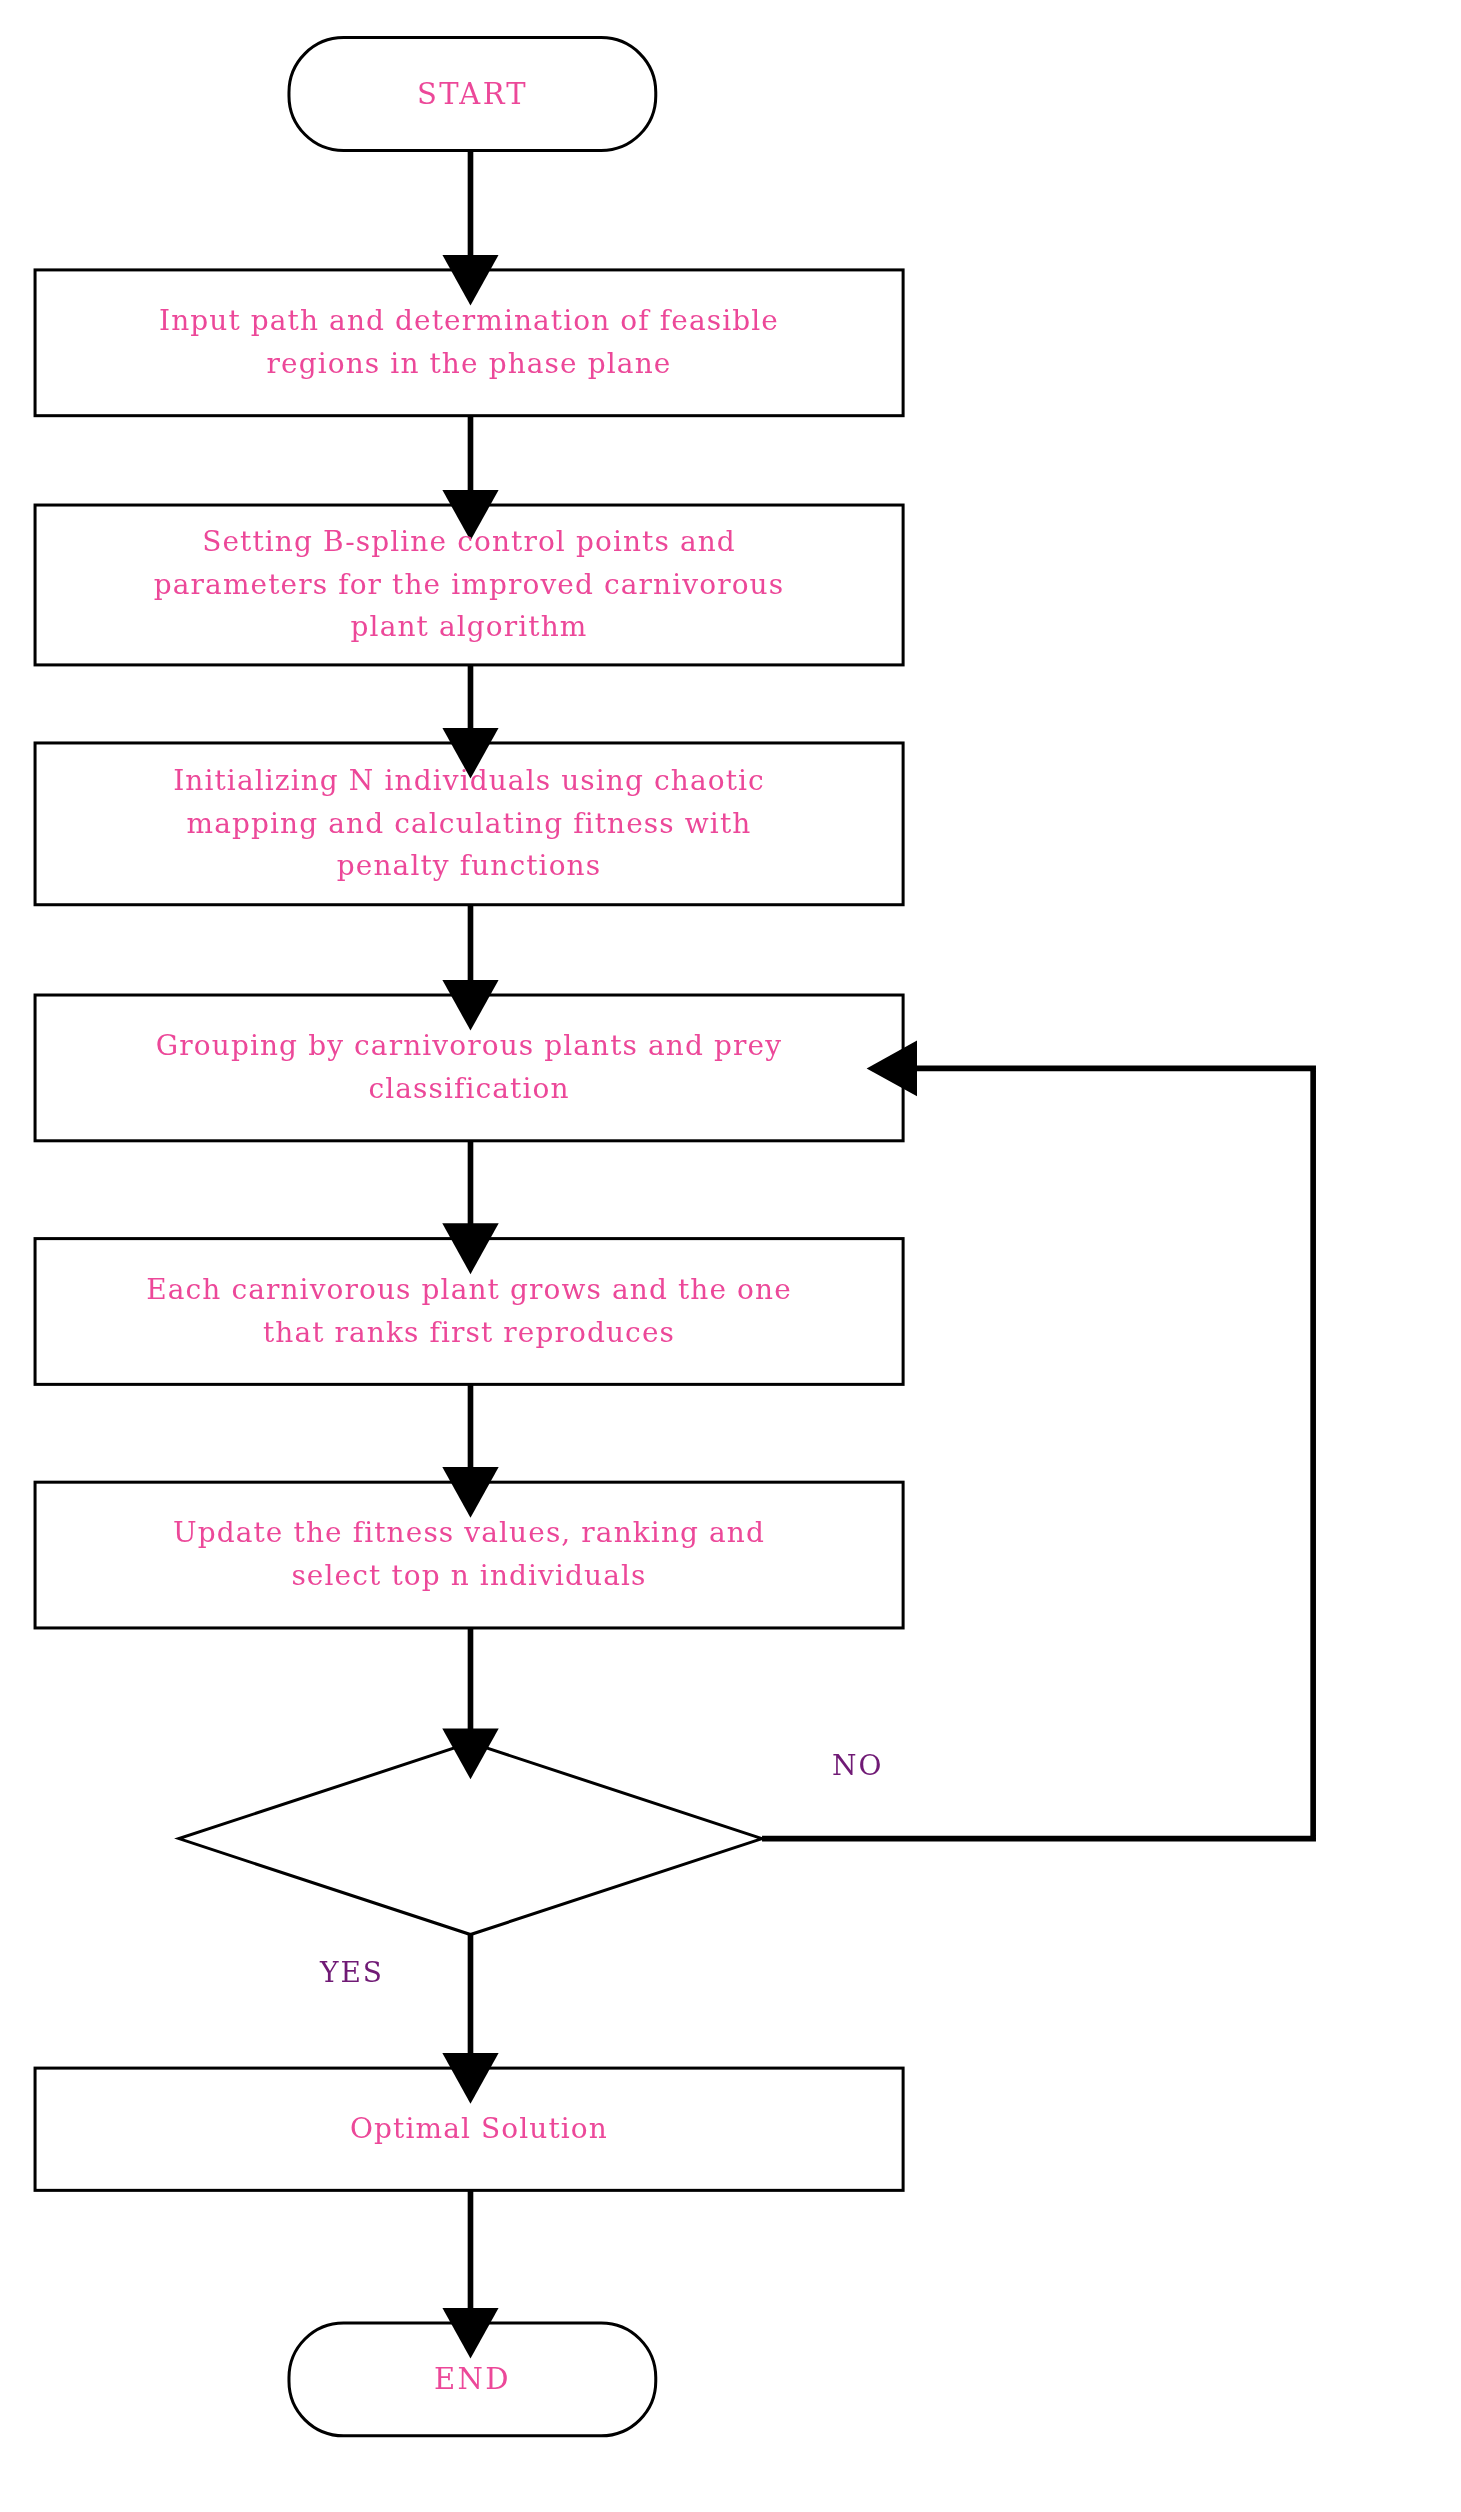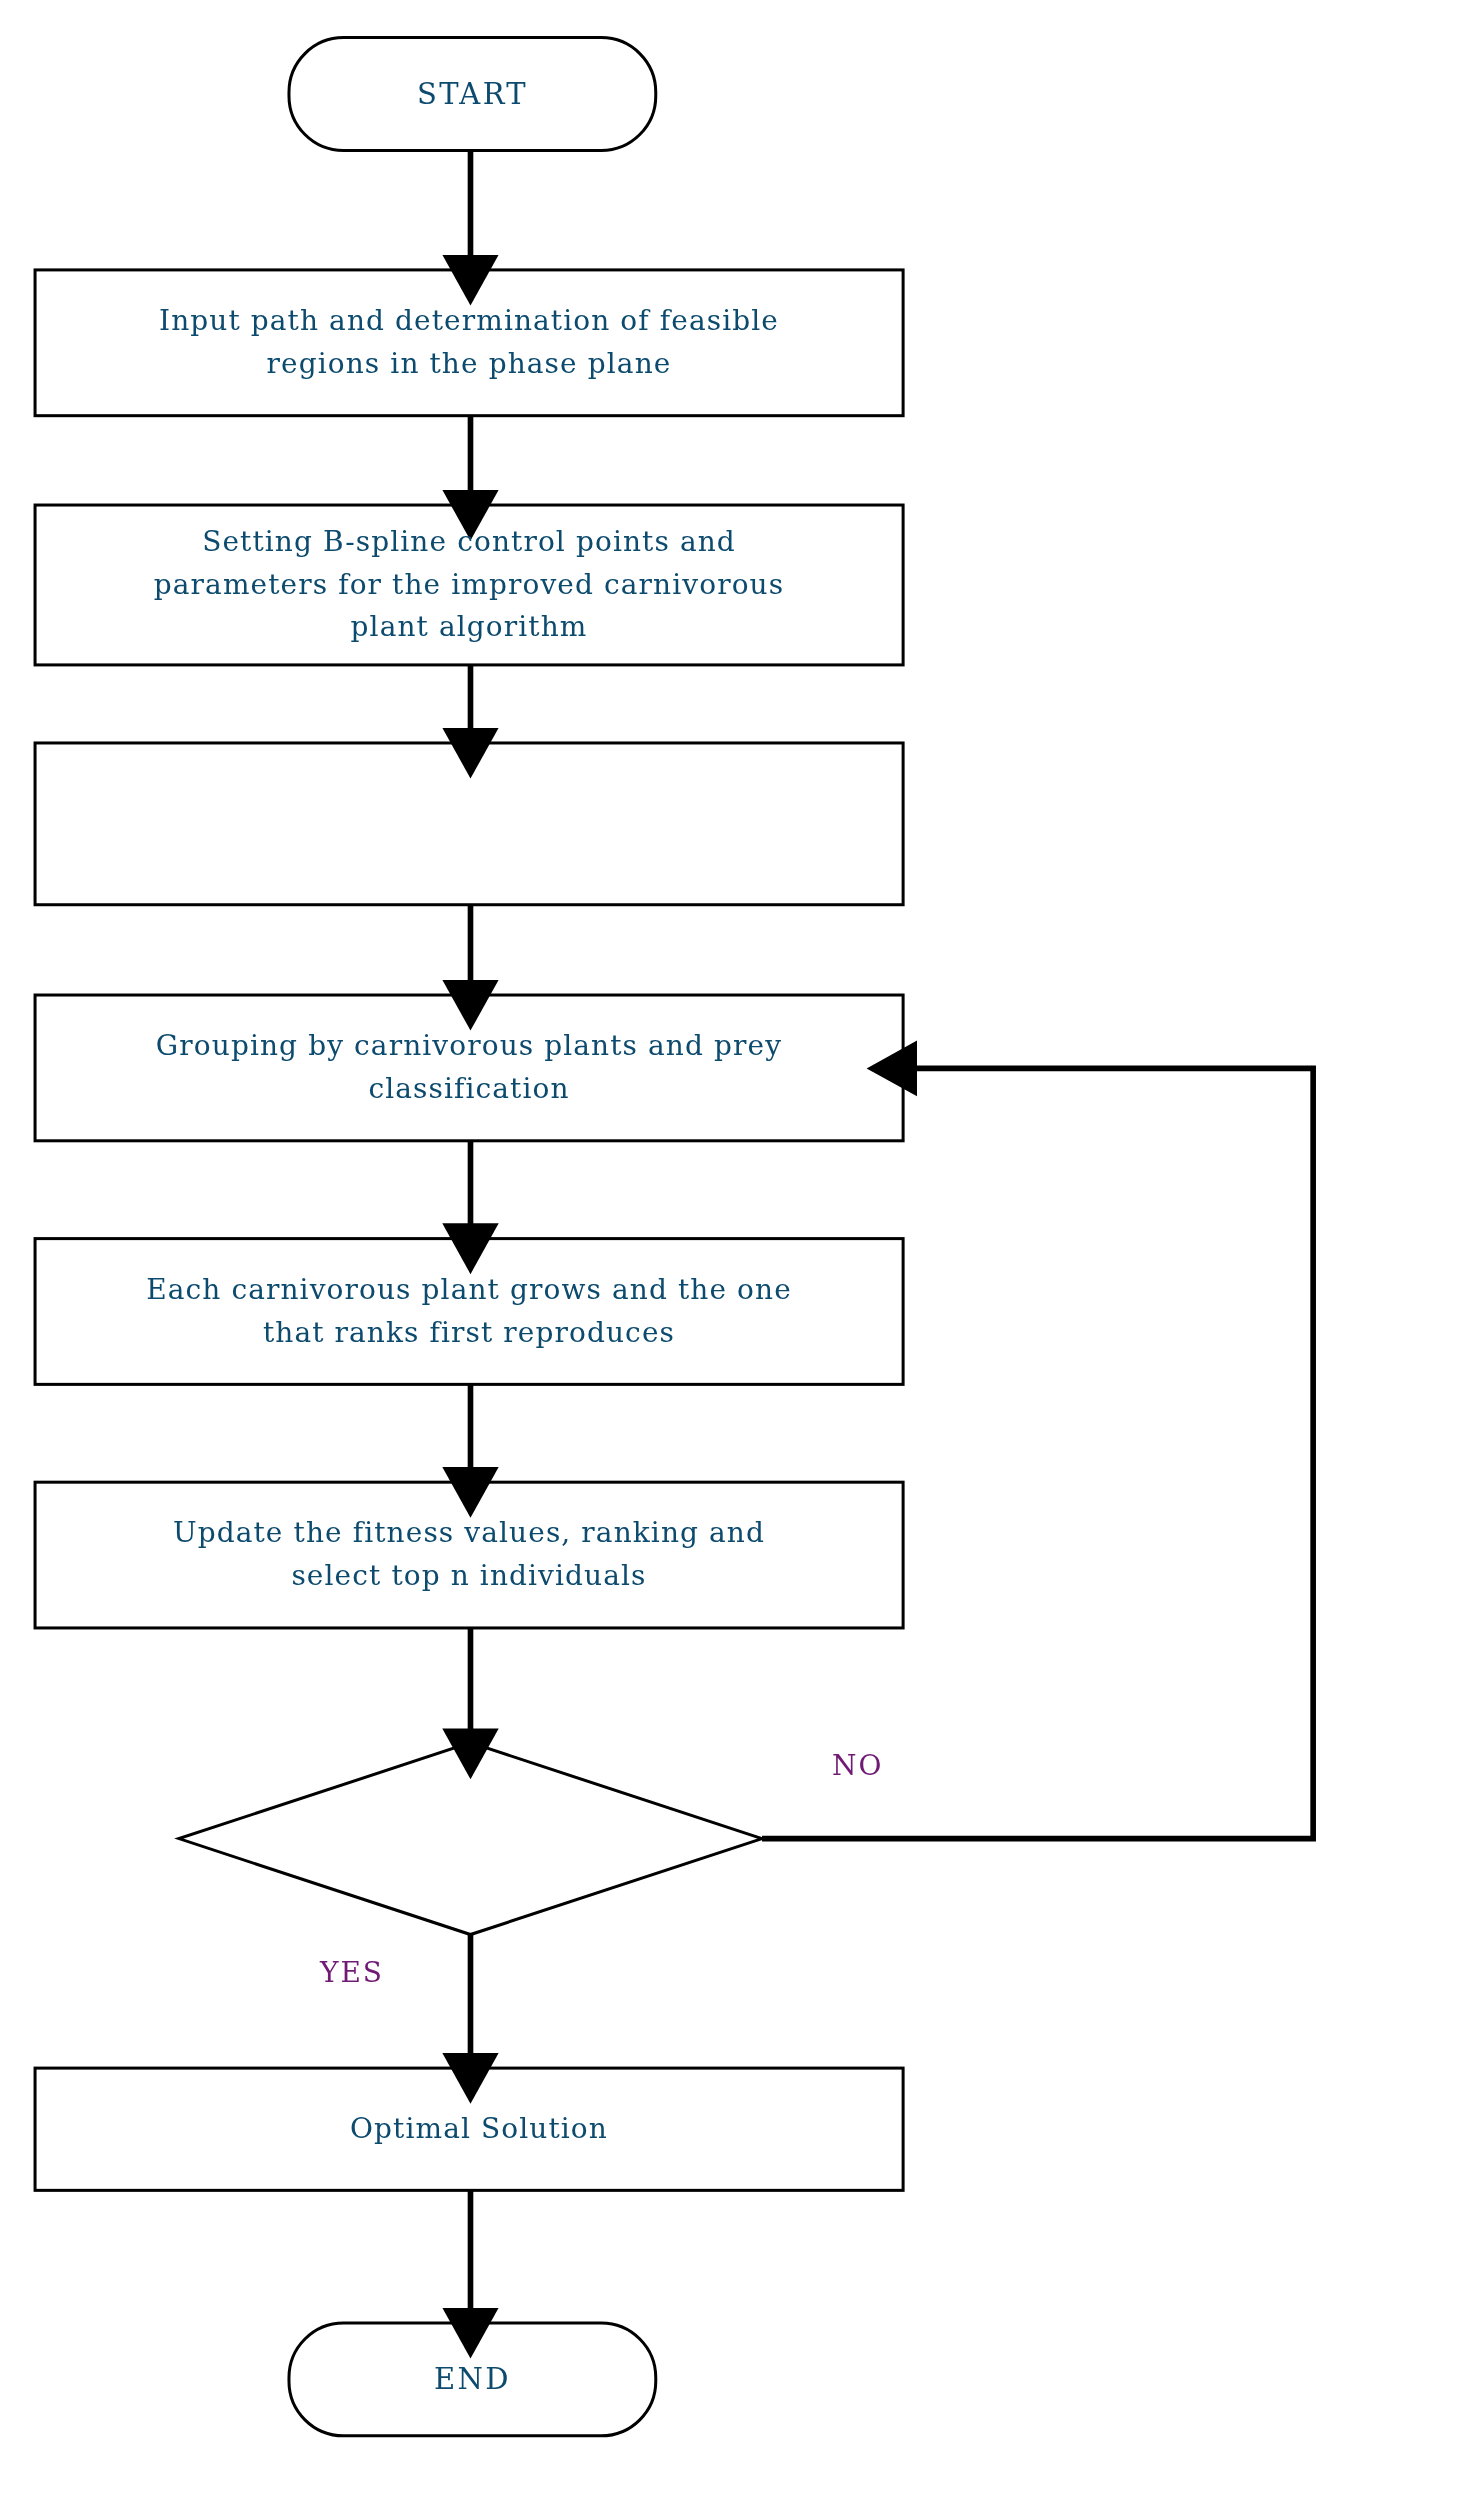--- a/index.html
+++ b/index.html
@@ -25,21 +25,21 @@
   .node-text{
     position:absolute;
     display:flex;
     align-items:center;
     justify-content:center;
     text-align:center;
     font-family:"DejaVu Serif", serif;
     font-size:28px;
     line-height:1.52;
     letter-spacing:1.1px;
-    color:#0c4a6e;
+    color:#ec4899;
     white-space:pre-line;
     pointer-events:none;
     -webkit-font-smoothing:none;
   }
   .node-text.process{
     font-size:28px;
   }
   .node-text.terminal{
     font-size:29px;
     letter-spacing:2.4px;
@@ -116,20 +116,23 @@
 
   <div class="node-text terminal" style="left:289px; top:38px; width:367px; height:113px;">START</div>
 
   <div class="node-text process" style="left:35px; top:270px; width:868px; height:146px;">Input path and determination of feasible
 regions in the phase plane</div>
 
   <div class="node-text process" style="left:35px; top:505px; width:868px; height:160px;">Setting B-spline control points and
 parameters for the improved carnivorous
 plant algorithm</div>
 
+  <div class="node-text process" style="left:35px; top:743px; width:868px; height:162px;">Initializing N individuals using chaotic
+mapping and calculating fitness with
+penalty functions</div>
 
   <div class="node-text process" style="left:35px; top:995px; width:868px; height:146px;">Grouping by carnivorous plants and prey
 classification</div>
 
   <div class="node-text process" style="left:35px; top:1239px; width:868px; height:146px;">Each carnivorous plant grows and the one
 that ranks first reproduces</div>
 
   <div class="node-text process" style="left:35px; top:1482px; width:868px; height:146px;">Update the fitness values, ranking and
 select top n individuals</div>
 

